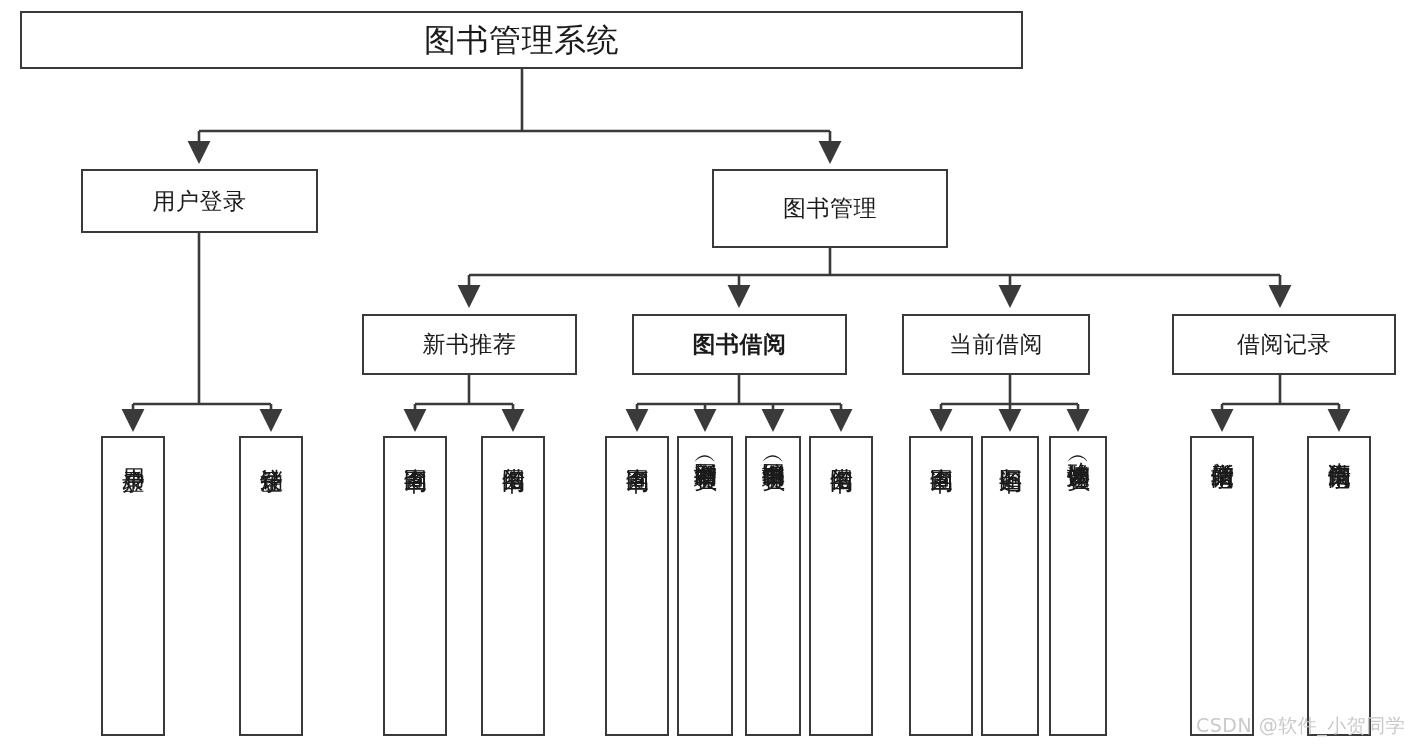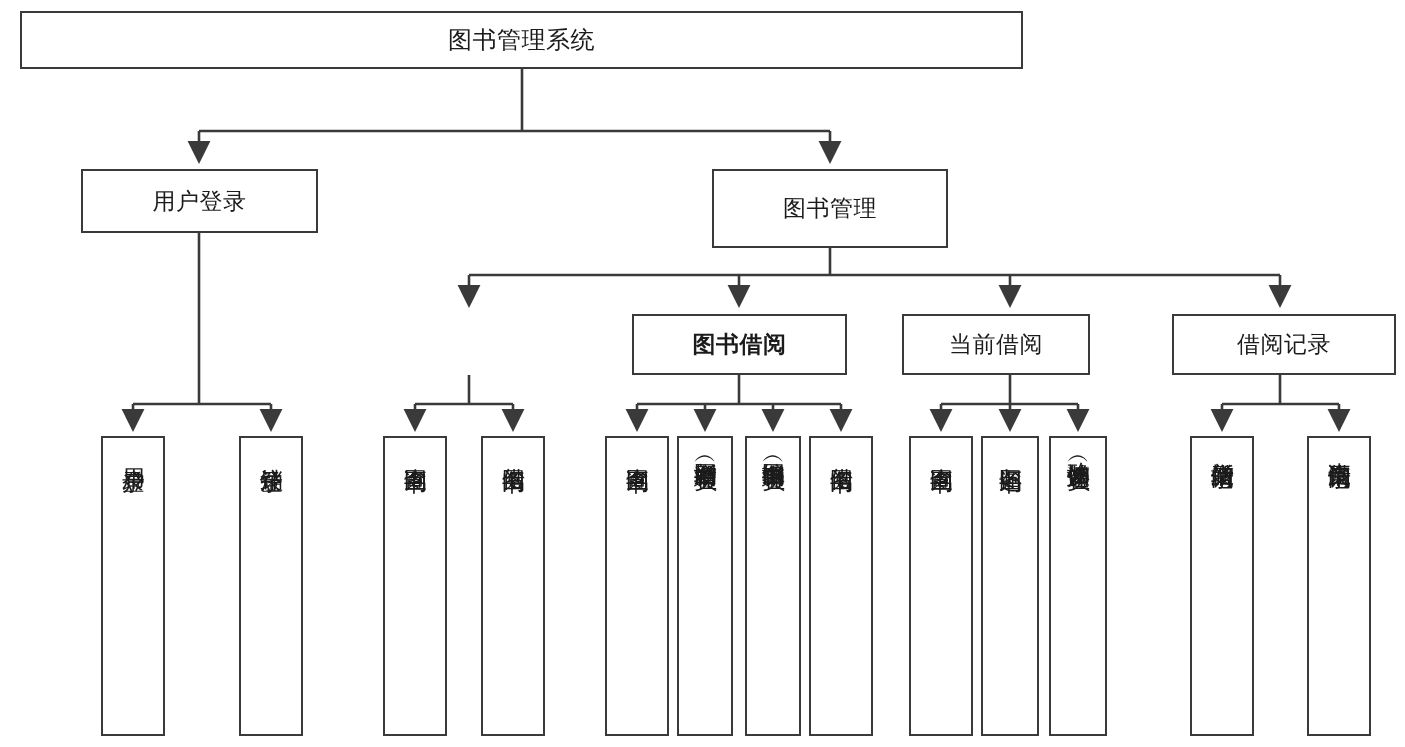--- a/index.html
+++ b/index.html
@@ -36,21 +36,21 @@
     color: #1b1b1b;
     z-index: 3;
   }
   .node.h {
     font-size: 23px;
     letter-spacing: 0.5px;
     line-height: 1;
     padding: 0 6px;
   }
   .node.root {
-    font-size: 24px;
+    font-size: 32px;
     justify-content: center;
   }
   .node.v {
     writing-mode: vertical-rl;
     text-orientation: upright;
     font-size: 23px;
     line-height: 1.12;
     letter-spacing: 1px;
     align-items: center;
     justify-content: flex-start;
@@ -128,20 +128,23 @@
     <span>图书管理系统</span>
   </div>
 
   <div class="node h" style="left:81px; top:169px; width:237px; height:64px;">
     <span>用户登录</span>
   </div>
   <div class="node h" style="left:712px; top:169px; width:236px; height:79px;">
     <span>图书管理</span>
   </div>
 
+  <div class="node h" style="left:362px; top:314px; width:215px; height:61px;">
+    <span>新书推荐</span>
+  </div>
   <div class="node h" style="left:632px; top:314px; width:215px; height:61px;font-weight:bold;">
     <span>图书借阅</span>
   </div>
   <div class="node h" style="left:902px; top:314px; width:188px; height:61px;">
     <span>当前借阅</span>
   </div>
   <div class="node h" style="left:1172px; top:314px; width:224px; height:61px;">
     <span>借阅记录</span>
   </div>
 
@@ -182,14 +185,15 @@
     <span>确认归还（管理员）</span>
   </div>
 
   <div class="node v tall" style="left:1190px; top:436px; width:64px; height:300px;">
     <span>新增借阅记录</span>
   </div>
   <div class="node v tall" style="left:1307px; top:436px; width:64px; height:300px;">
     <span>查询借阅记录</span>
   </div>
 
+  <div class="watermark" style="left:1196px; top:713px;">CSDN @软件_小贺同学</div>
 
 </div>
 
 </body></html>

